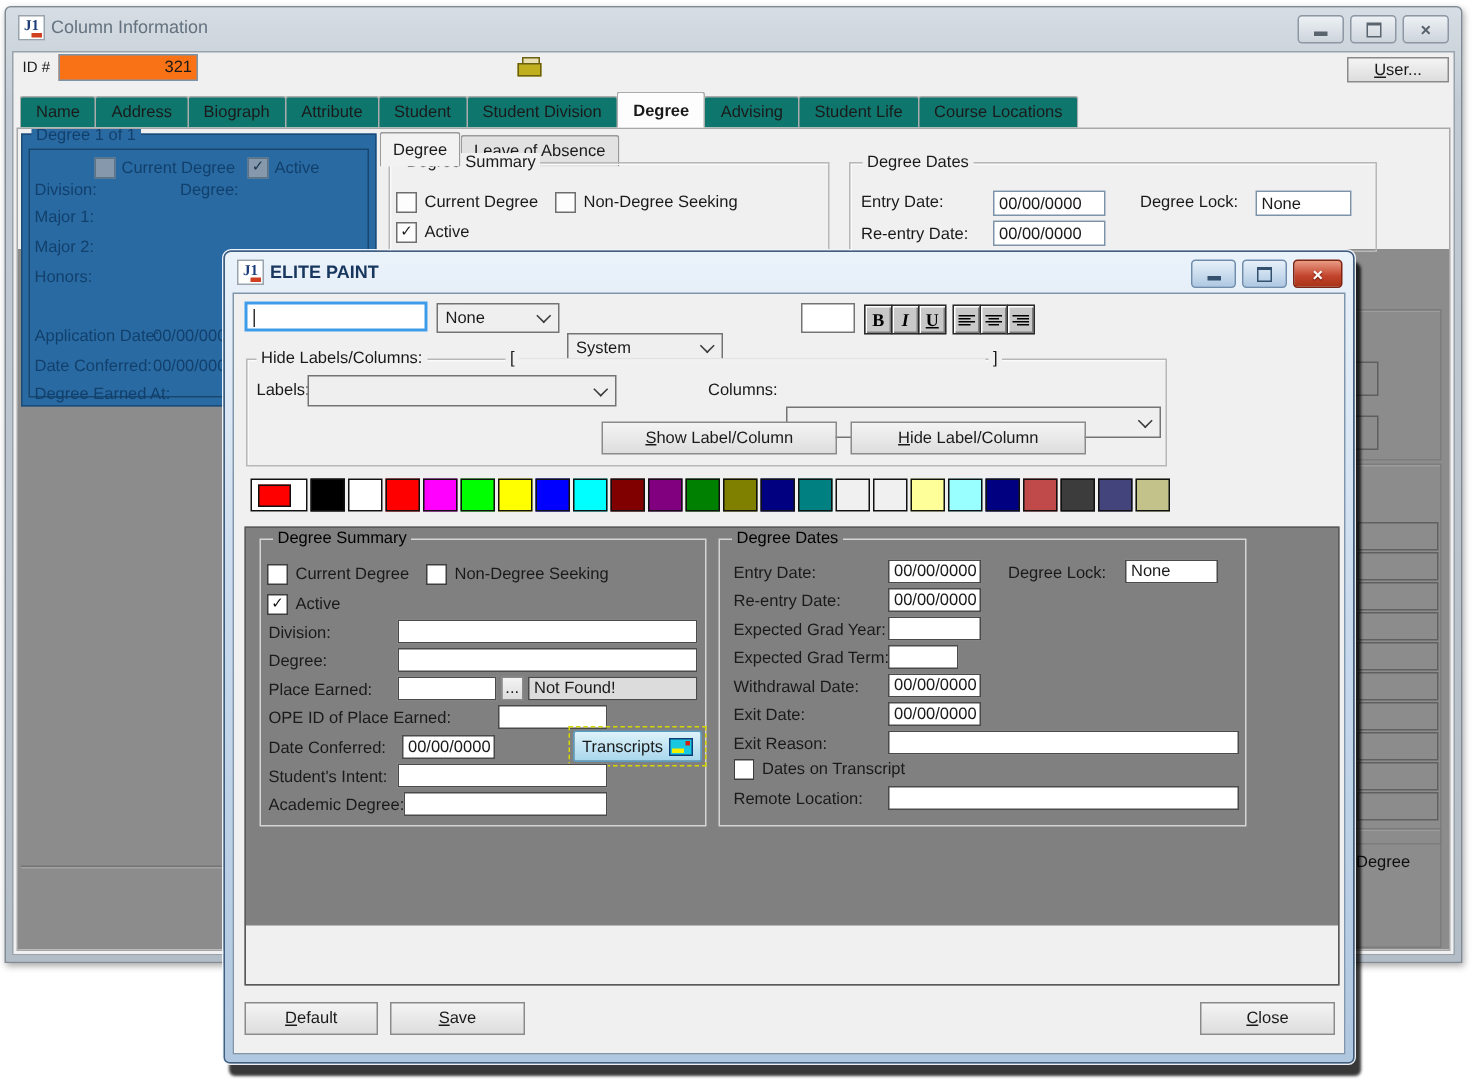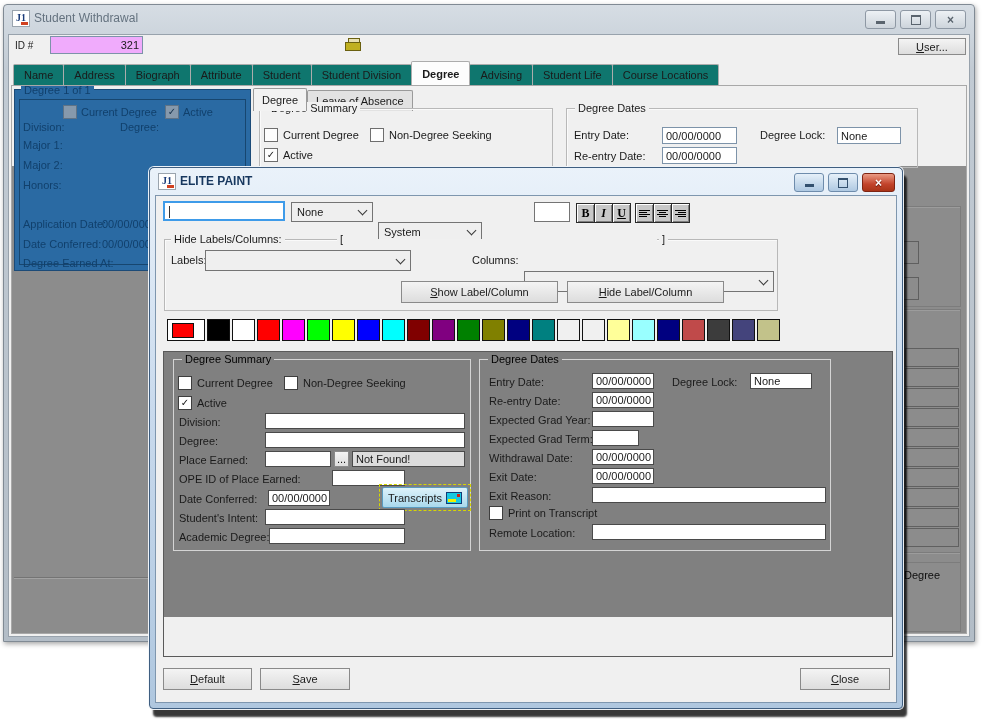--- a/index.html
+++ b/index.html
@@ -104,37 +104,37 @@
   .note{width:14px;height:10px;background:#18C8E0;border:1px solid #103C78;position:relative}
   .note i{position:absolute;left:1px;bottom:1px;width:8px;height:3px;background:#F0F000}
   .note b{position:absolute;right:1px;top:1px;width:3px;height:3px;background:#D02010}
 </style>
 </head>
 <body>
 
 <div class="abs" id="main-window">
   <div class="abs" id="mw-titlebar">
     <div class="abs logo" style="left:8px;top:5px"><span>J1</span><i></i></div>
-    <div class="abs" id="mw-title">Student Withdrawal</div>
+    <div class="abs" id="mw-title">Column Information</div>
     <div class="abs" style="right:8px;top:5px;display:flex;gap:4px">
       <div class="wbtn">
           <span class="minbar"></span>
         </div>
       <div class="wbtn">
           <span class="restore"></span>
         </div>
       <div class="wbtn">
           <span class="x">×</span>
         </div>
     </div>
   </div>
   <div class="abs" id="mw-content">
 
     <div class="abs lbl" style="left:6px;top:5px;font-size:10px">ID #</div>
-    <div class="abs field" style="left:41px;top:1px;width:93px;height:18px;justify-content:flex-end;background:#f0abfc">
+    <div class="abs field" style="left:30px;top:1px;width:93px;height:18px;justify-content:flex-end;background:#f97316">
         <span>321</span>
       </div>
     <div class="abs printer" style="left:336px;top:3px">
         <span class="paper"></span>
         <span class="body"></span>
       </div>
     <div class="abs btn" style="left:889px;top:3px;width:68px;height:17px"><u>U</u>ser...</div>
 
     <div class="abs" id="mw-tabbar">
         <div class="mtab">Name</div>
@@ -404,21 +404,21 @@
         <div class="abs pfield" style="left:112px;top:89px;width:62px;height:16px">
             <span>00/00/0000</span>
           </div>
         <div class="abs lbl" style="left:9px;top:111px">Exit Date:</div>
         <div class="abs pfield" style="left:112px;top:108px;width:62px;height:16px">
             <span>00/00/0000</span>
           </div>
         <div class="abs lbl" style="left:9px;top:130px">Exit Reason:</div>
         <div class="abs pfield" style="left:112px;top:127px;width:234px;height:16px"></div>
         <div class="abs pcb" style="left:9px;top:146px"></div>
-        <div class="abs lbl" style="left:28px;top:147px">Print on Transcript</div>
+        <div class="abs lbl" style="left:28px;top:147px">Dates on Transcript</div>
         <div class="abs lbl" style="left:9px;top:167px">Remote Location:</div>
         <div class="abs pfield" style="left:112px;top:164px;width:234px;height:16px"></div>
       </div>
     </div>
 
     <div class="abs btn" style="left:7px;top:472px;width:89px;height:22px"><u>D</u>efault</div>
     <div class="abs btn" style="left:104px;top:472px;width:90px;height:22px"><u>S</u>ave</div>
     <div class="abs btn" style="left:644px;top:472px;width:90px;height:22px"><u>C</u>lose</div>
   </div>
 </div>

